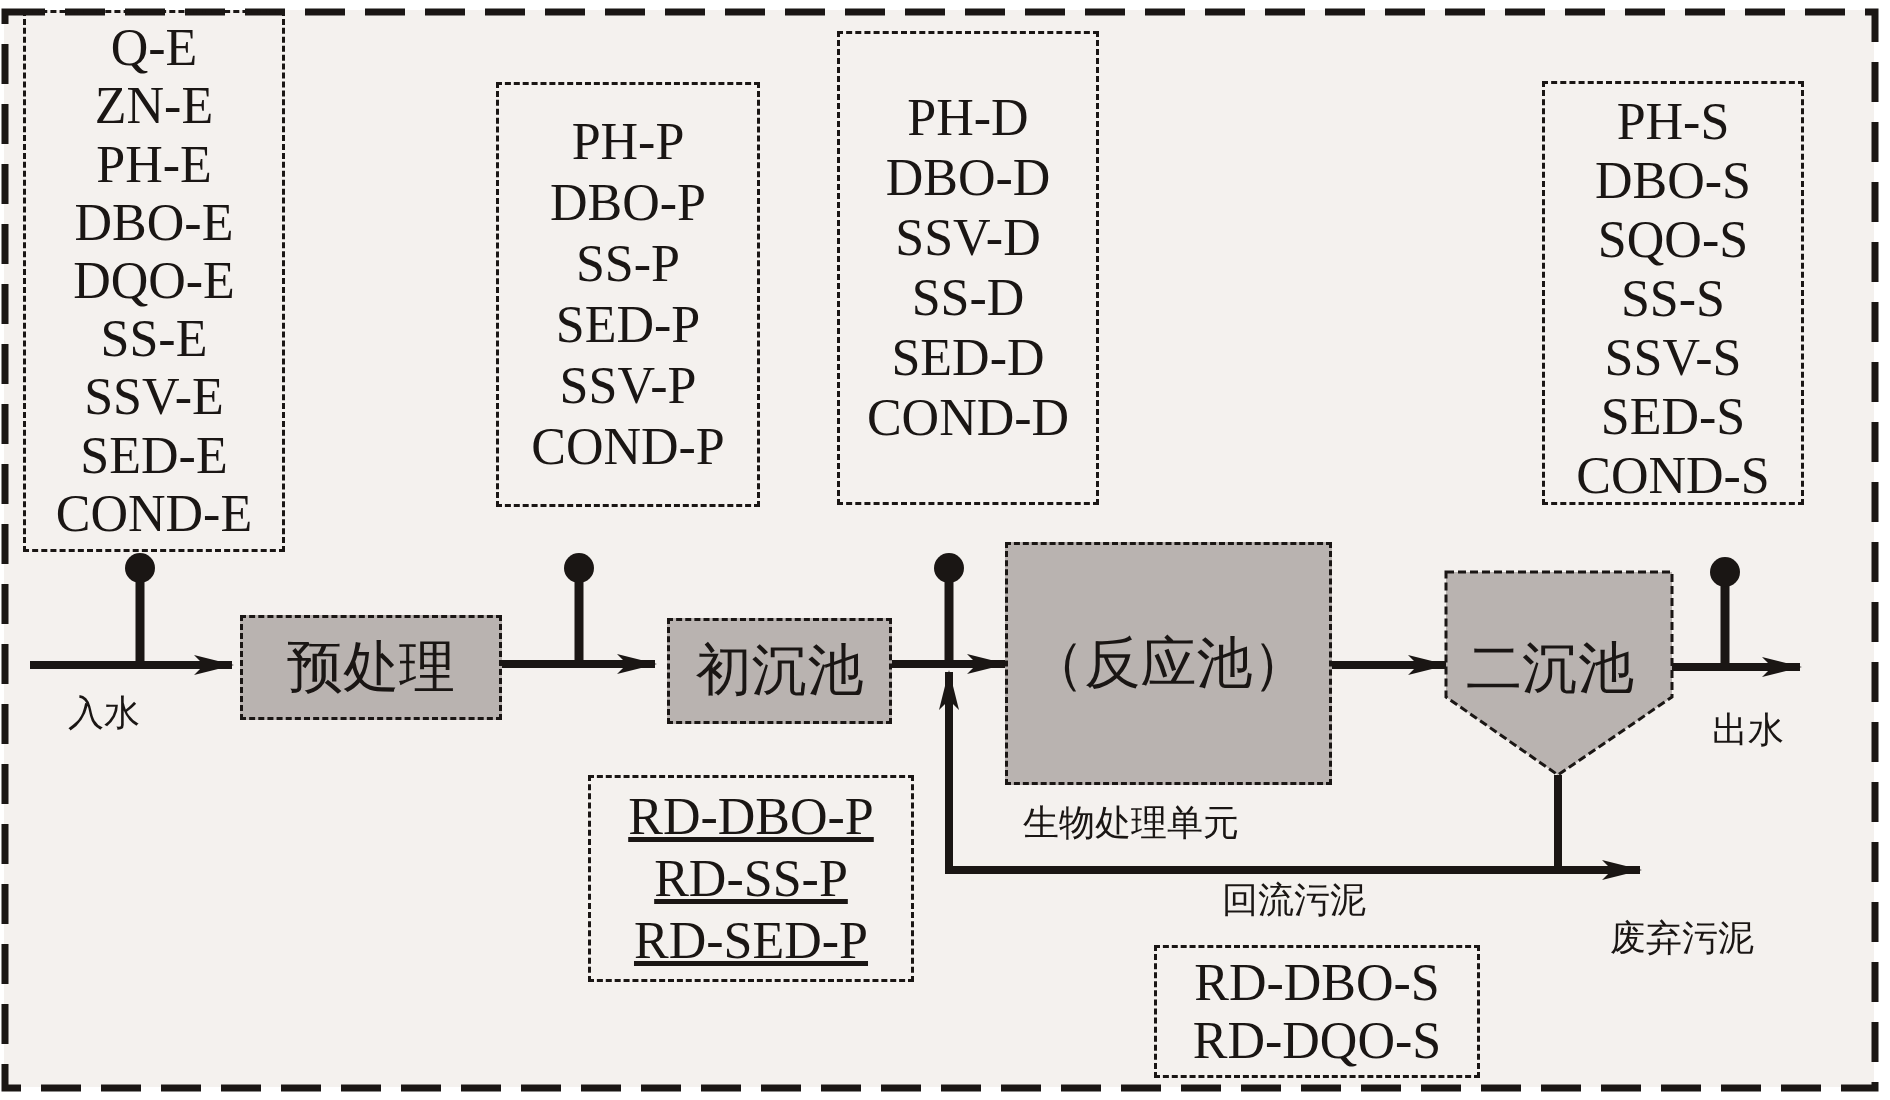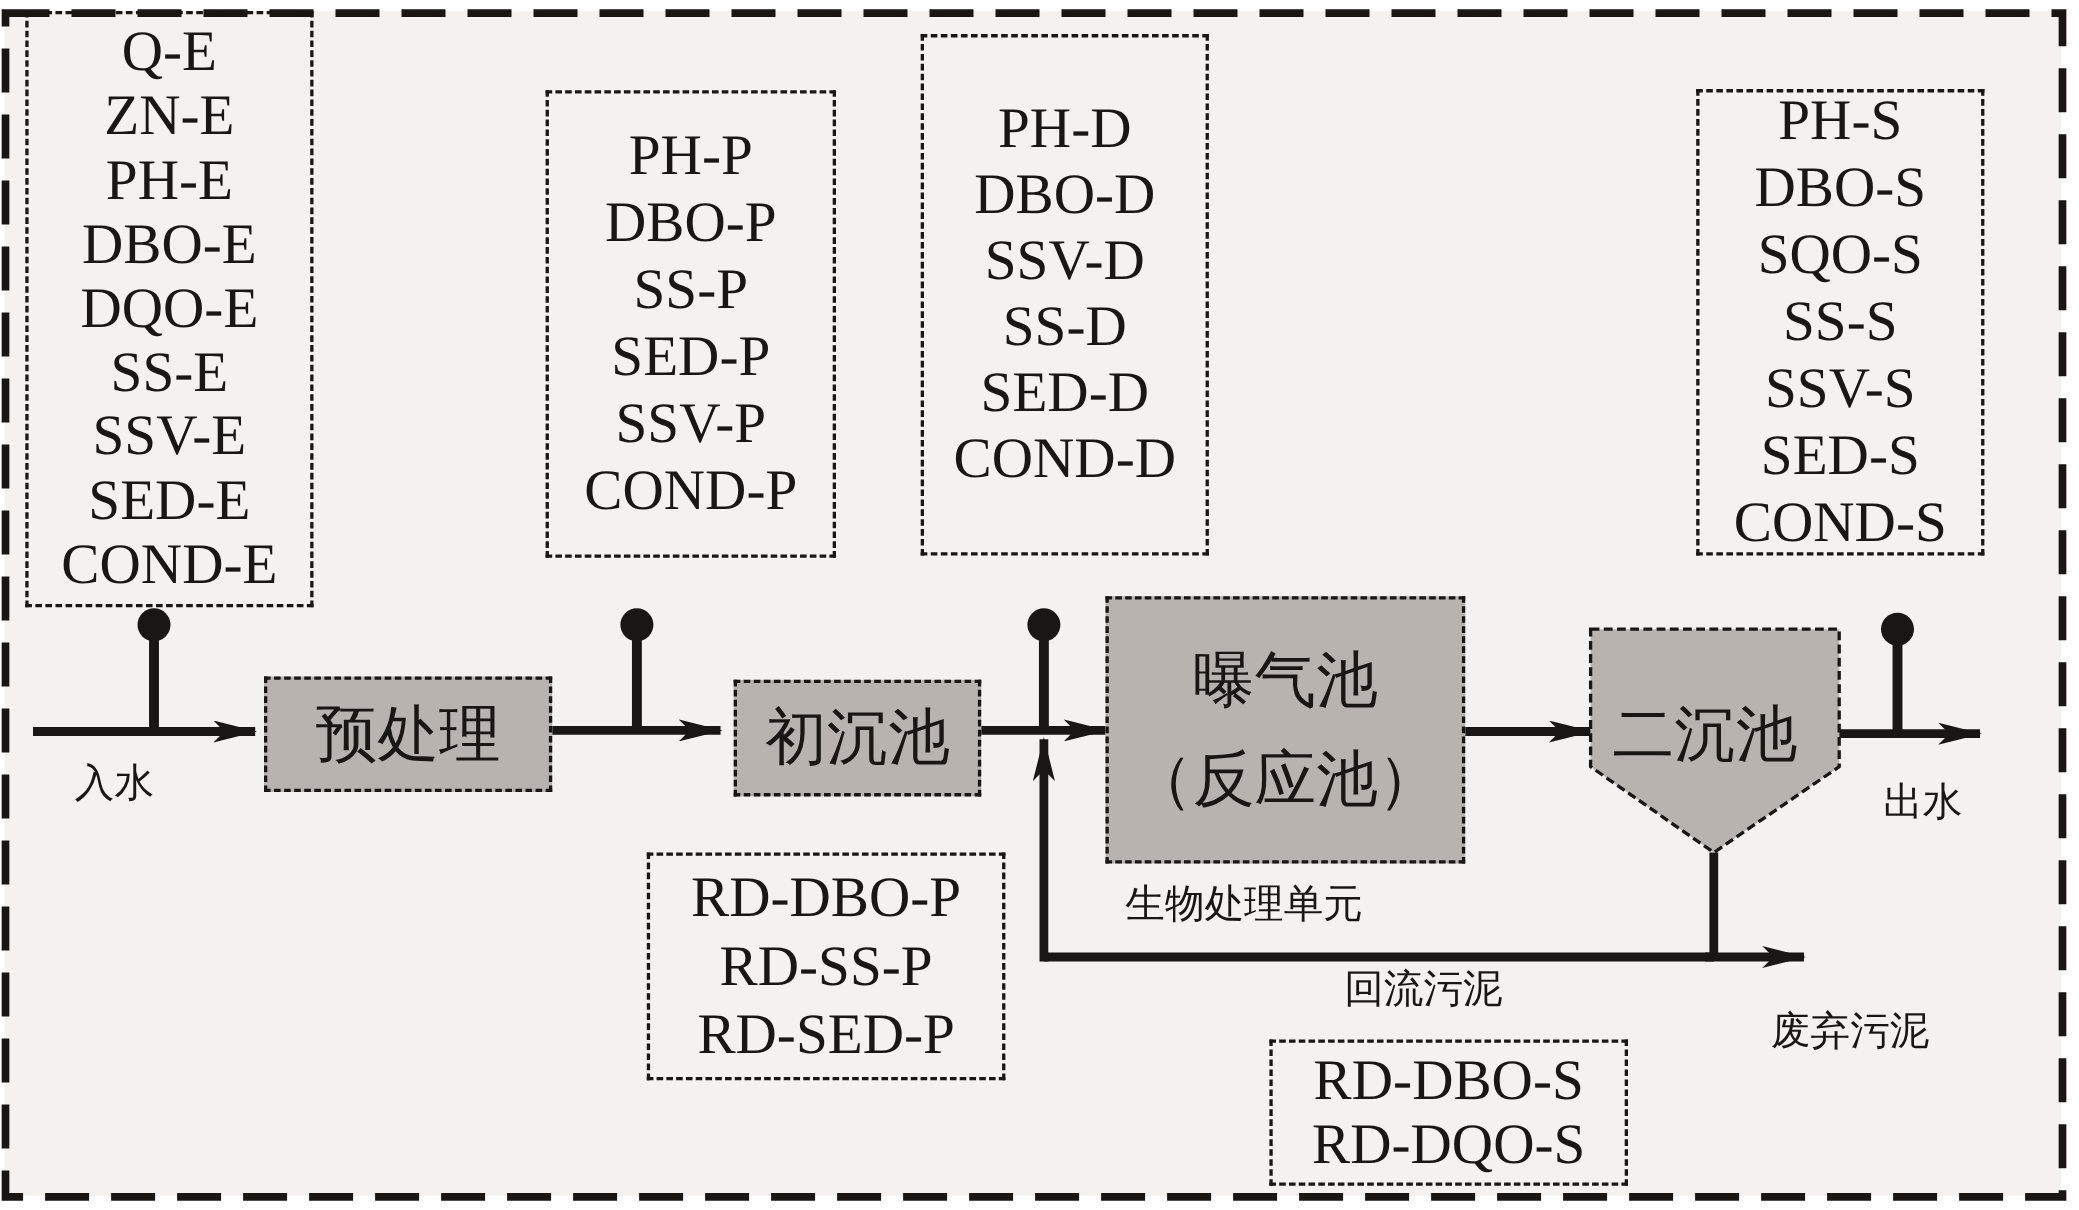--- a/index.html
+++ b/index.html
@@ -95,51 +95,50 @@
 
 <div class="param-box" style="left:837px; top:31px; width:262px; height:474px; justify-content:center; gap:8px;">
   <span class="param-line">PH-D</span>
   <span class="param-line">DBO-D</span>
   <span class="param-line">SSV-D</span>
   <span class="param-line">SS-D</span>
   <span class="param-line">SED-D</span>
   <span class="param-line">COND-D</span>
 </div>
 
-<div class="param-box" style="left:1542px; top:81px; width:262px; height:424px; justify-content:space-between; gap:7px;">
+<div class="param-box" style="left:1542px; top:81px; width:262px; height:424px; justify-content:flex-end; gap:7px;">
   <span class="param-line">PH-S</span>
   <span class="param-line">DBO-S</span>
   <span class="param-line">SQO-S</span>
   <span class="param-line">SS-S</span>
   <span class="param-line">SSV-S</span>
   <span class="param-line">SED-S</span>
   <span class="param-line">COND-S</span>
 </div>
 
-<div class="param-box" style="left:588px; top:775px; width:326px; height:207px; justify-content:center; gap:10px;">
+<div class="param-box" style="left:588px; top:775px; width:326px; height:207px; justify-content:center; gap:10px;text-decoration:underline;">
   <span class="param-line">RD-DBO-P</span>
   <span class="param-line">RD-SS-P</span>
   <span class="param-line">RD-SED-P</span>
 </div>
 
 <div class="param-box" style="left:1154px; top:945px; width:326px; height:133px; justify-content:center; gap:6px;">
   <span class="param-line">RD-DBO-S</span>
   <span class="param-line">RD-DQO-S</span>
 </div>
 
 <div class="unit-box" style="left:240px; top:615px; width:262px; height:105px;">
   <span>预处理</span>
 </div>
 
 <div class="unit-box" style="left:667px; top:598px; width:225px; height:106px;margin-top:20px;">
   <span>初沉池</span>
 </div>
 
 <div class="unit-box" style="left:1005px; top:542px; width:327px; height:243px; gap:14px;">
-  <span>曝气池</span>
   <span>（反应池）</span>
 </div>
 
 <div class="label" style="left:1466px; top:640px; font-size:56px;">二沉池</div>
 
 <div class="label" style="left:68px; top:695px;">入水</div>
 <div class="label" style="left:1712px; top:712px;">出水</div>
 <div class="label" style="left:975px; top:805px;margin-left:48px;">生物处理单元</div>
 <div class="label" style="left:1222px; top:882px;">回流污泥</div>
 <div class="label" style="left:1610px; top:920px;">废弃污泥</div>

